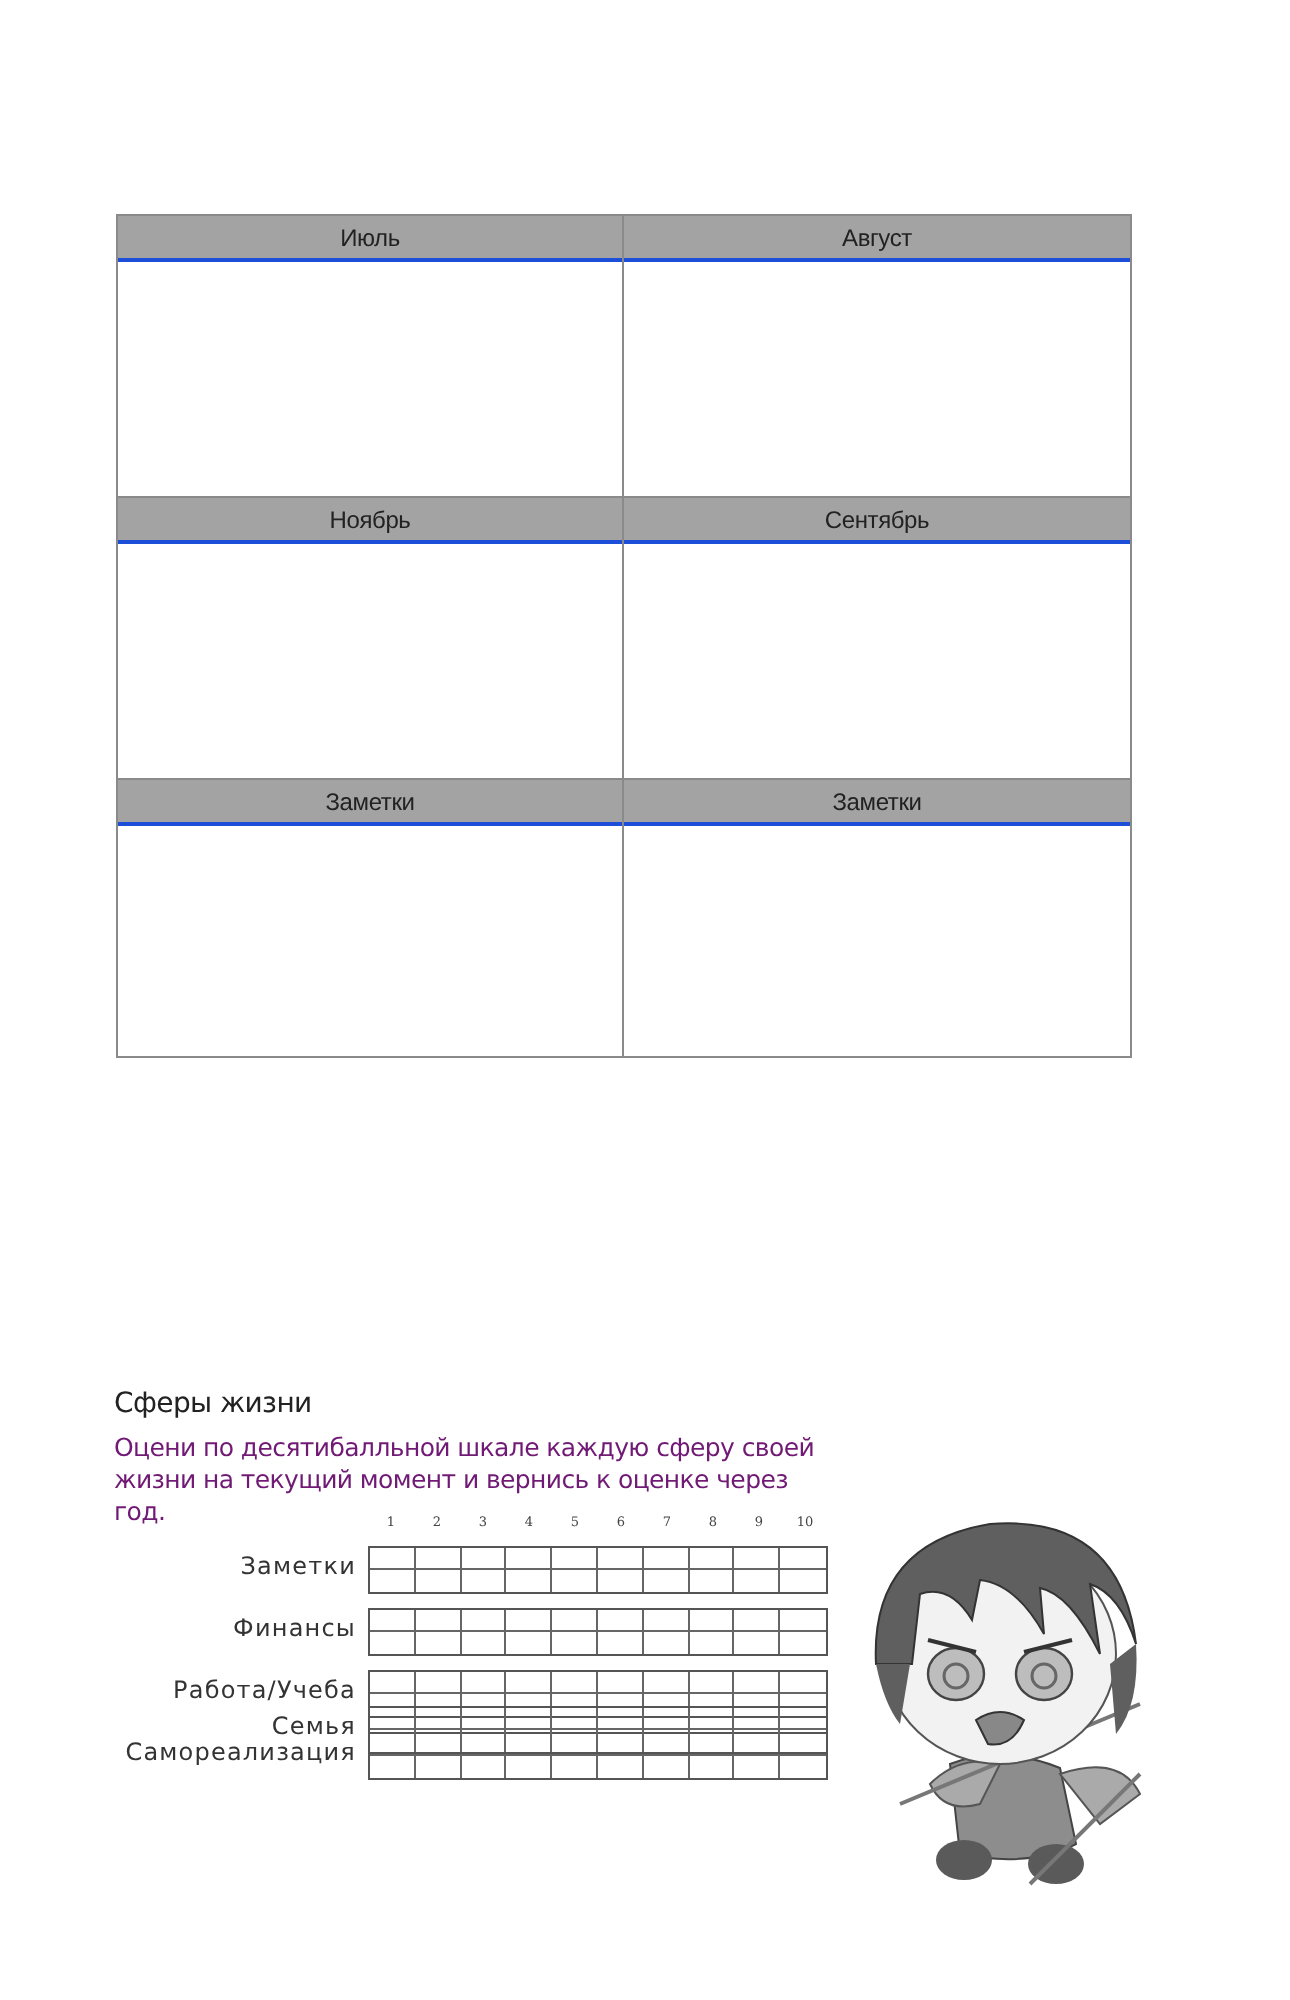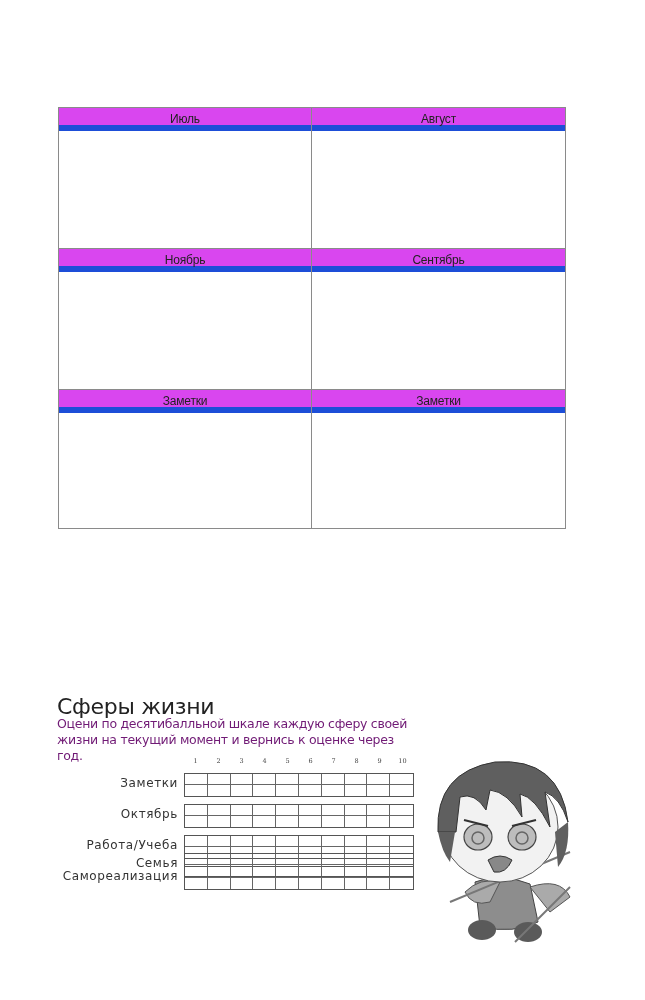--- a/index.html
+++ b/index.html
@@ -1,24 +1,24 @@
 <!DOCTYPE html>
 <html><head>
 <meta charset="utf-8">
 <style>
   html,body{margin:0;padding:0;background:#fff;}
   body{width:645px;height:1000px;position:relative;overflow:hidden;font-family:"Liberation Sans",sans-serif;color:#222;}
   .months{position:absolute;left:58px;top:107px;width:508px;border:1px solid #8a8a8a;box-sizing:border-box;display:grid;grid-template-columns:1fr 1fr;}
   .cell{border-right:1px solid #8a8a8a;border-bottom:1px solid #8a8a8a;box-sizing:border-box;}
   .cell:nth-child(2n){border-right:none;}
   .cell.last{border-bottom:none;}
-  .cell .hd{height:23px;background:#d946ef;border-bottom:6px solid #1d4ed8;box-sizing:border-box;text-align:center;font-size:12px;line-height:23px;font-family:"Liberation Sans Narrow","Liberation Sans",sans-serif;letter-spacing:-0.2px;}
+  .cell .hd{height:23px;background:#a3a3a3;border-bottom:2px solid #1d4ed8;box-sizing:border-box;text-align:center;font-size:12px;line-height:23px;font-family:"Liberation Sans Narrow","Liberation Sans",sans-serif;letter-spacing:-0.2px;}
   .cell .bd{height:117px;}
   .cell.last .bd{height:115px;}
-  .title{position:absolute;left:57px;top:694px;font-size:22px;color:#222;font-family:"DejaVu Sans",sans-serif;letter-spacing:-0.3px;}
+  .title{position:absolute;left:57px;top:694px;font-size:14px;color:#222;font-family:"DejaVu Sans",sans-serif;letter-spacing:-0.3px;}
   .desc{position:absolute;left:57px;top:716px;width:360px;font-size:12.5px;line-height:16px;color:#701a75;font-family:"DejaVu Sans",sans-serif;letter-spacing:-0.3px;}
   .scale{position:absolute;left:184px;top:757px;width:230px;display:flex;}
   .scale span{flex:1;text-align:center;font-size:6.5px;color:#444;font-family:"DejaVu Serif",serif;}
   .rating-row{position:absolute;left:58px;width:356px;height:24px;}
   .rating-row .lbl{position:absolute;right:236px;top:3px;font-size:12px;letter-spacing:0.6px;color:#333;font-family:"DejaVu Sans",sans-serif;white-space:nowrap;}
   .rating-row .grid{position:absolute;left:126px;top:0;width:230px;height:24px;border:1.5px solid #555;box-sizing:border-box;display:grid;grid-template-columns:repeat(10,1fr);grid-template-rows:1fr 1fr;}
   .rating-row .grid i{border-right:1px solid #666;border-bottom:1px solid #666;}
   .rating-row .grid i:nth-child(10n){border-right:none;}
   .rating-row .grid i:nth-child(n+11){border-bottom:none;}
   .mascot{position:absolute;left:420px;top:752px;width:165px;height:195px;}
@@ -88,21 +88,21 @@
       <i></i>
       <i></i>
       <i></i>
       <i></i>
       <i></i>
       <i></i>
       <i></i>
     </div>
 </div>
 <div class="rating-row" style="top:804px">
-  <span class="lbl">Октябрь</span>
+  <span class="lbl">Финансы</span>
   <div class="grid">
       <i></i>
       <i></i>
       <i></i>
       <i></i>
       <i></i>
       <i></i>
       <i></i>
       <i></i>
       <i></i>

